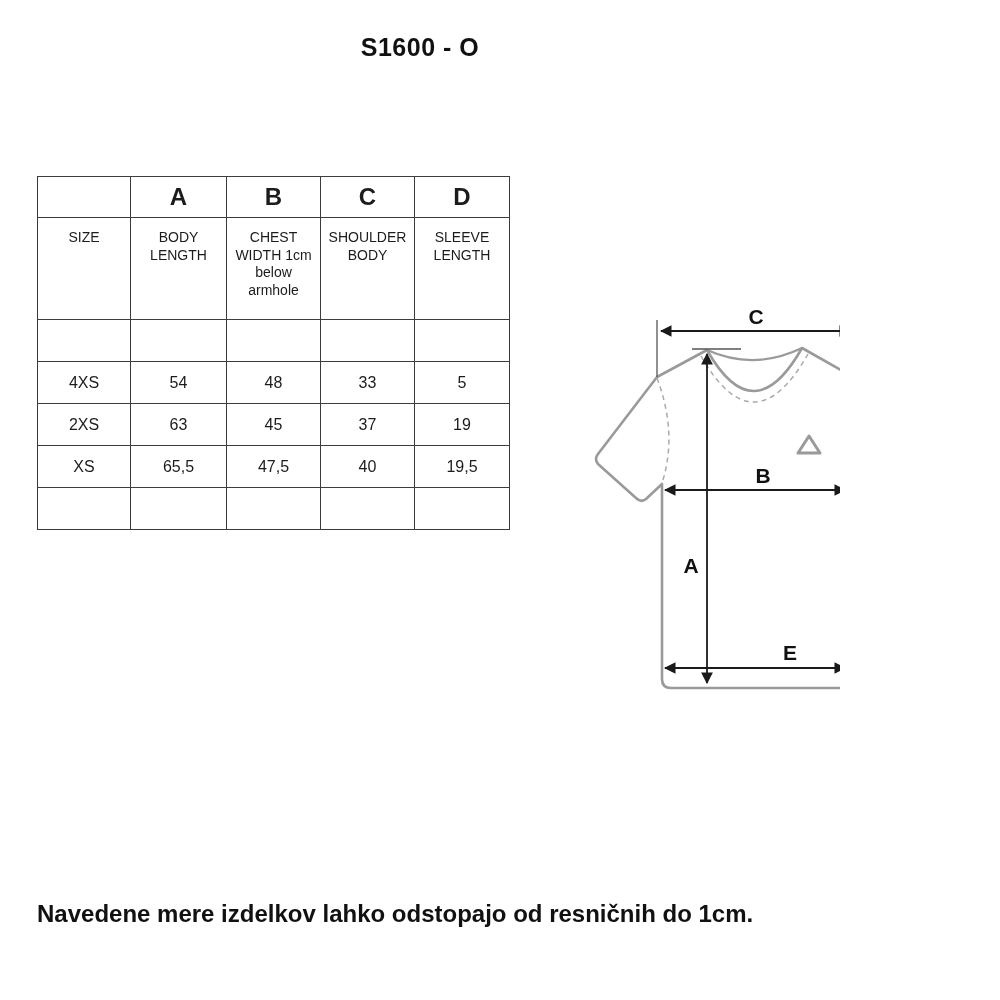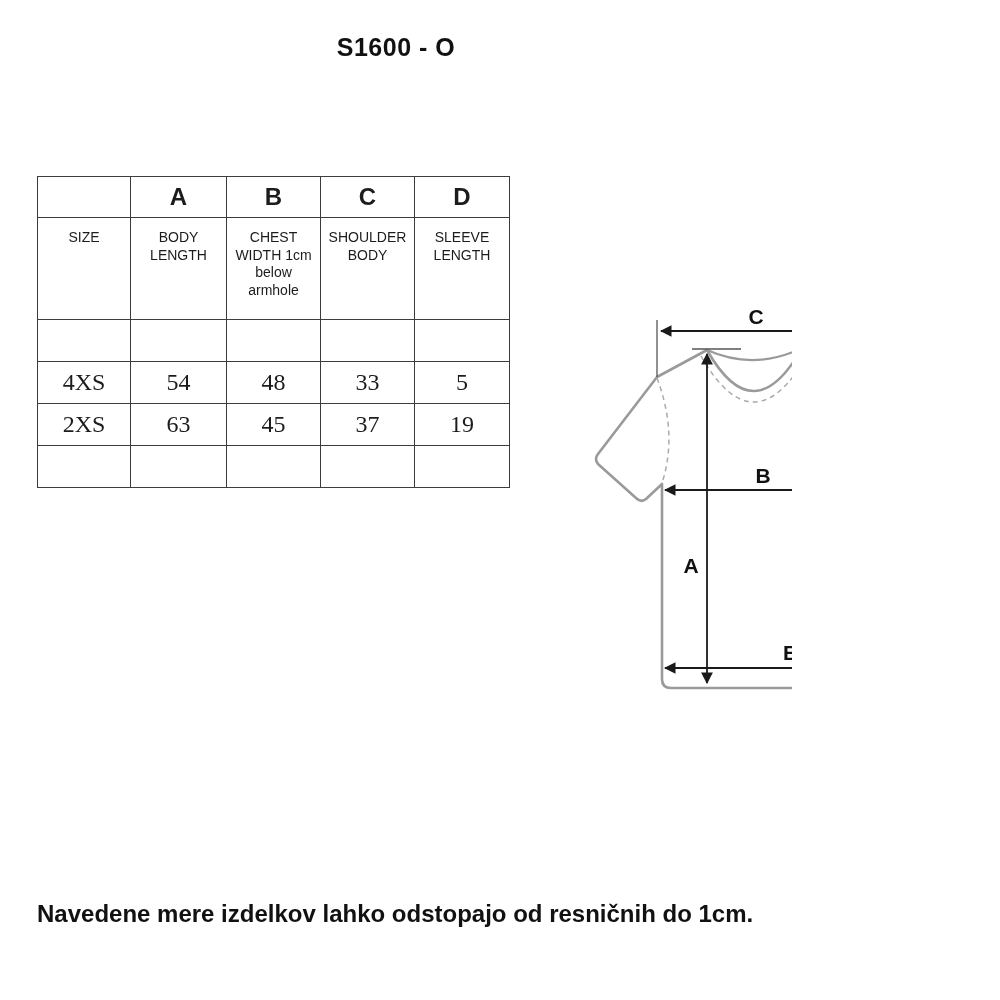--- a/index.html
+++ b/index.html
@@ -1,38 +1,38 @@
 <!DOCTYPE html>
 <html><head>
 <meta charset="utf-8">
 <style>
   html,body{margin:0;padding:0;background:#ffffff;}
   .page{
     position:relative;width:792px;height:1000px;background:#ffffff;
-    font-family:"Liberation Sans",sans-serif;overflow:hidden;color:#1c1c1c;
+    font-family:"Liberation Sans",sans-serif;overflow:hidden;color:#1c1c1c;padding-left:48px;
   }
   .title{
     position:absolute;top:33px;left:0;width:100%;text-align:center;
     font-size:25px;font-weight:bold;letter-spacing:.5px;color:#111;
   }
   .size-table{
     position:absolute;left:37px;top:176px;
     border-collapse:collapse;table-layout:fixed;
   }
   .size-table td{
     border:1.4px solid #3c3c3c;text-align:center;vertical-align:middle;
     color:#1c1c1c;padding:0;overflow:hidden;
   }
   tr.letters{height:41px;}
   tr.letters td{font-size:24px;font-weight:bold;}
   tr.labels{height:102px;}
   tr.labels td{vertical-align:top;padding-top:11px;font-size:14px;line-height:1.26;padding-left:2px;padding-right:2px;}
   tr.gap{height:42px;}
   tr.data{height:42px;}
-  tr.data td{font-size:24px;font-family:Liberation Serif, serif;}
+  tr.data td{font-size:16px;}
   .diagram{position:absolute;left:570px;top:300px;}
   .footer-note{
     position:absolute;left:37px;top:900px;font-size:24px;font-weight:bold;color:#111;
   }
   .brand-logo{position:absolute;left:864px;top:858px;}
   svg text.meas{font-family:"Liberation Sans",sans-serif;font-size:21px;font-weight:bold;fill:#111;text-anchor:middle;}
 </style>
 </head>
 <body>
 
@@ -76,20 +76,27 @@
         <td>48</td>
         <td>33</td>
         <td>5</td>
       </tr>
       <tr class="data">
         <td>2XS</td>
         <td>63</td>
         <td>45</td>
         <td>37</td>
         <td>19</td>
+      </tr>
+      <tr class="data">
+        <td>XS</td>
+        <td>65,5</td>
+        <td>47,5</td>
+        <td>40</td>
+        <td>19,5</td>
       </tr>
       <tr class="gap">
         <td></td>
         <td></td>
         <td></td>
         <td></td>
         <td></td>
       </tr>
     </tbody>
   </table>

